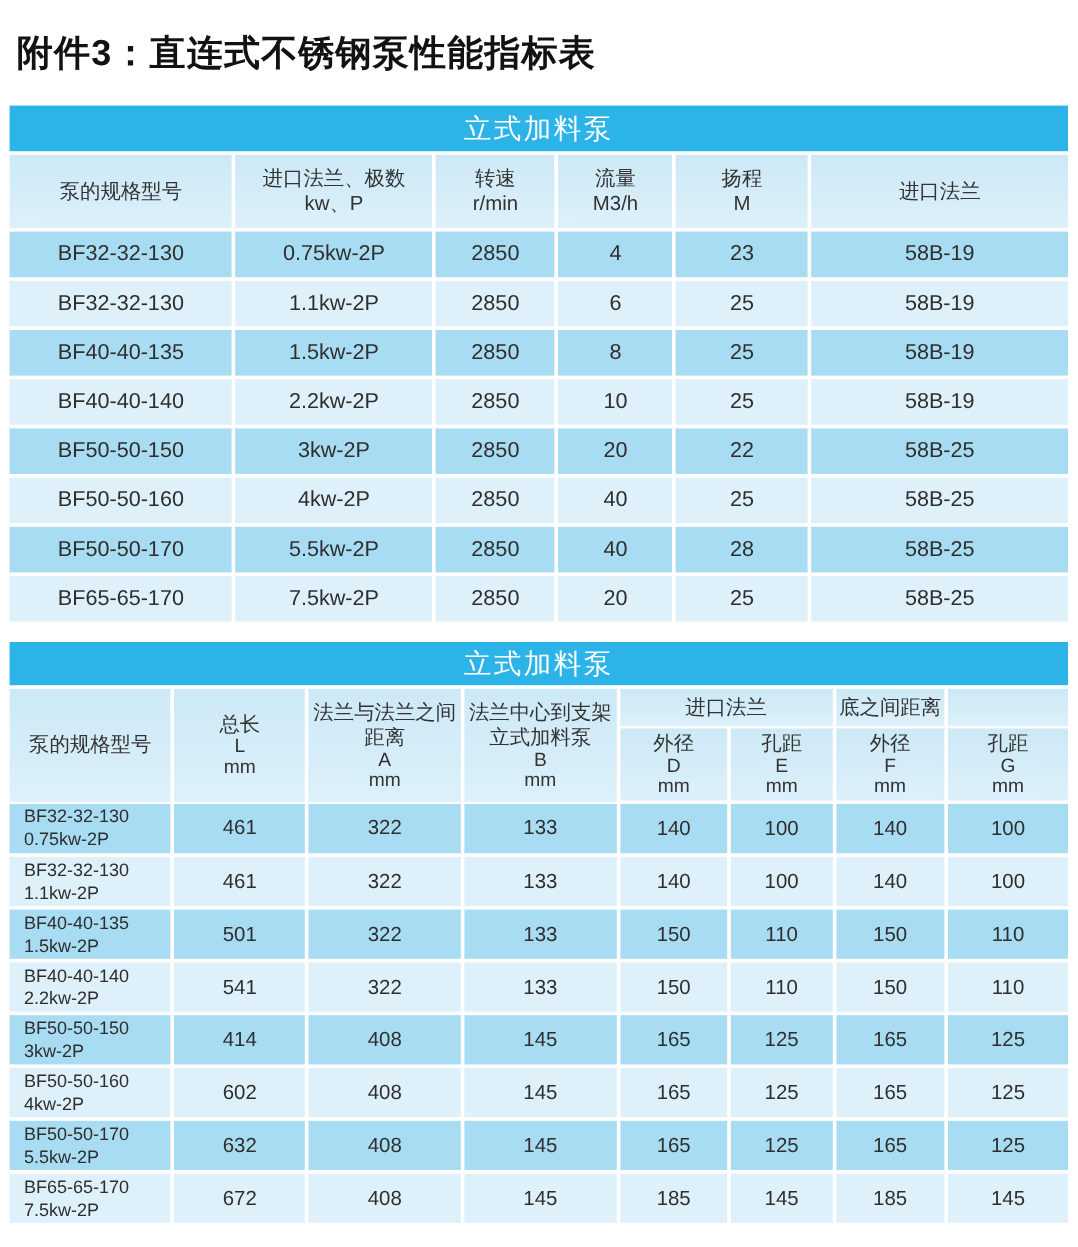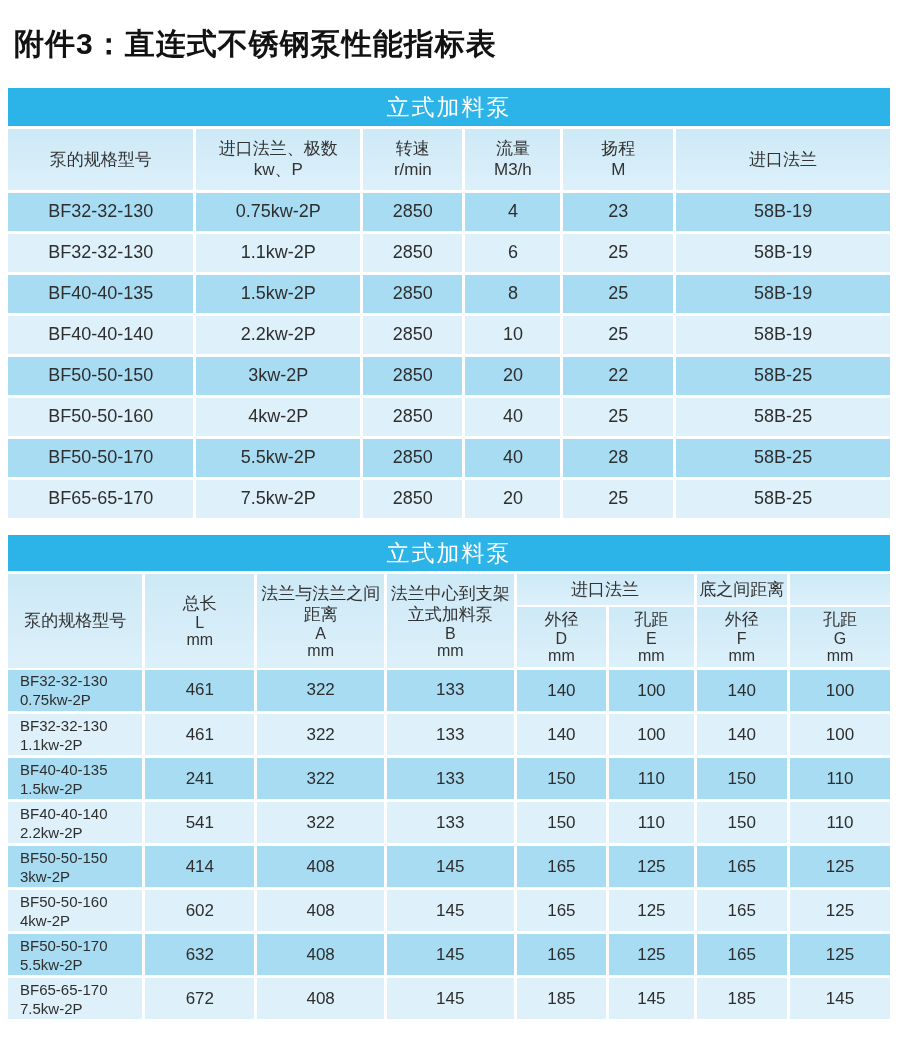--- a/index.html
+++ b/index.html
@@ -279,21 +279,21 @@
             <td>140</td>
             <td>100</td>
             <td>140</td>
             <td>100</td>
           </tr>
           <tr class="dark">
             <td class="model-cell">
               <span class="ln">BF40-40-135</span>
               <span class="ln">1.5kw-2P</span>
             </td>
-            <td>241</td>
+            <td>501</td>
             <td>322</td>
             <td>133</td>
             <td>150</td>
             <td>110</td>
             <td>150</td>
             <td>110</td>
           </tr>
           <tr class="light">
             <td class="model-cell">
               <span class="ln">BF40-40-140</span>

